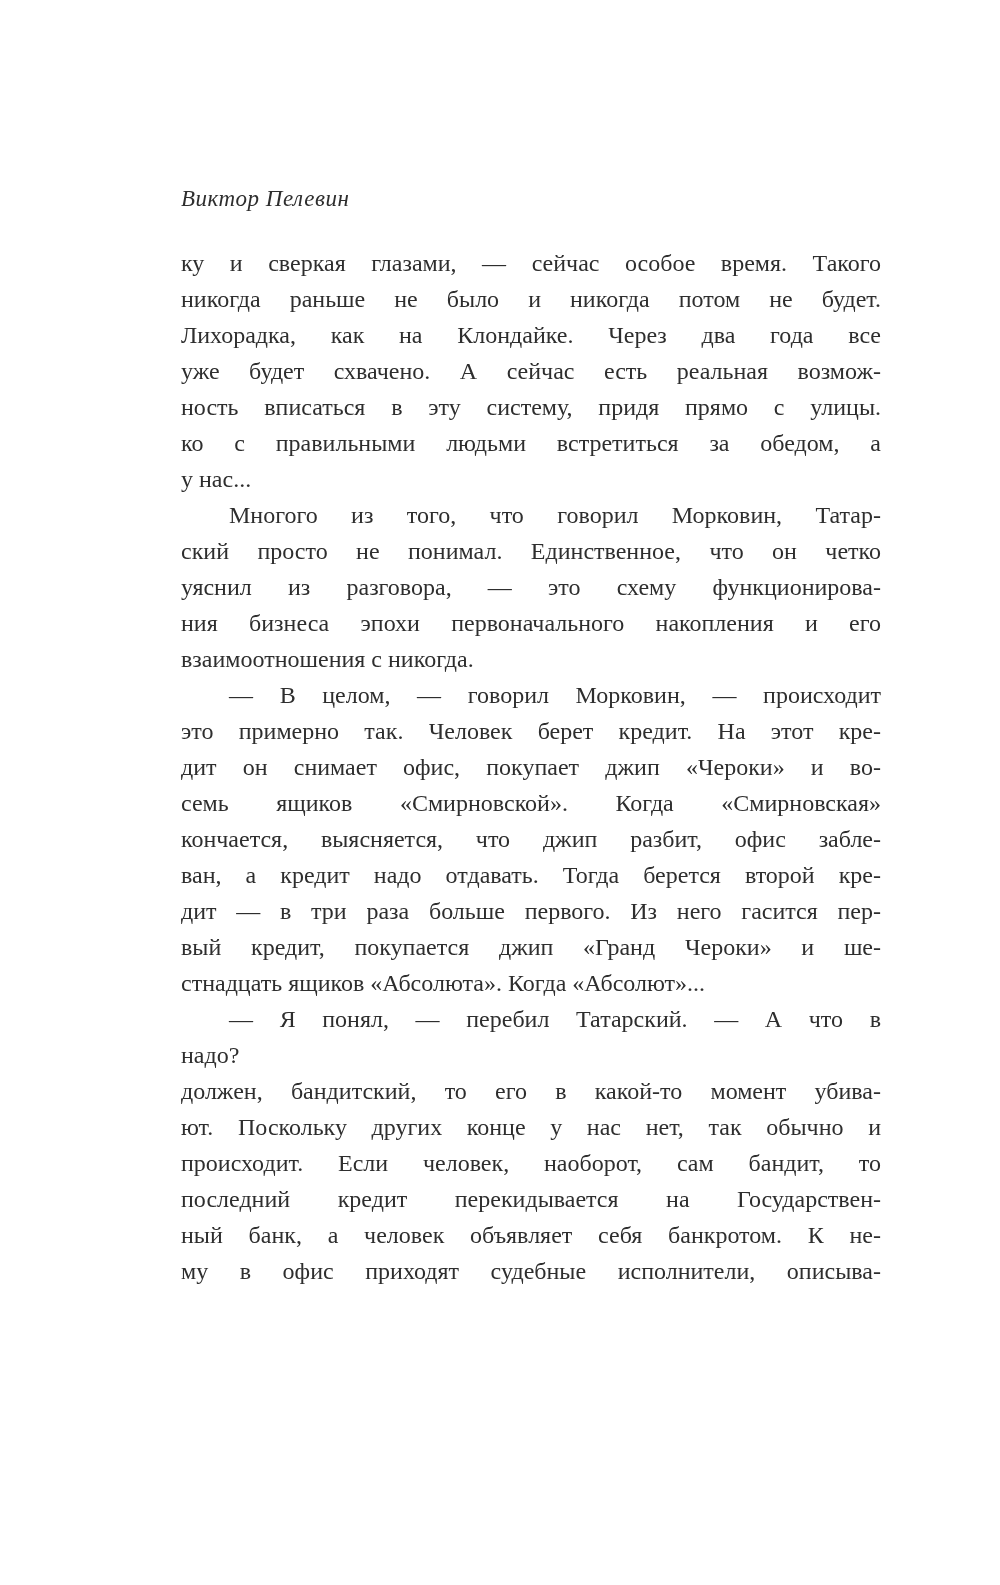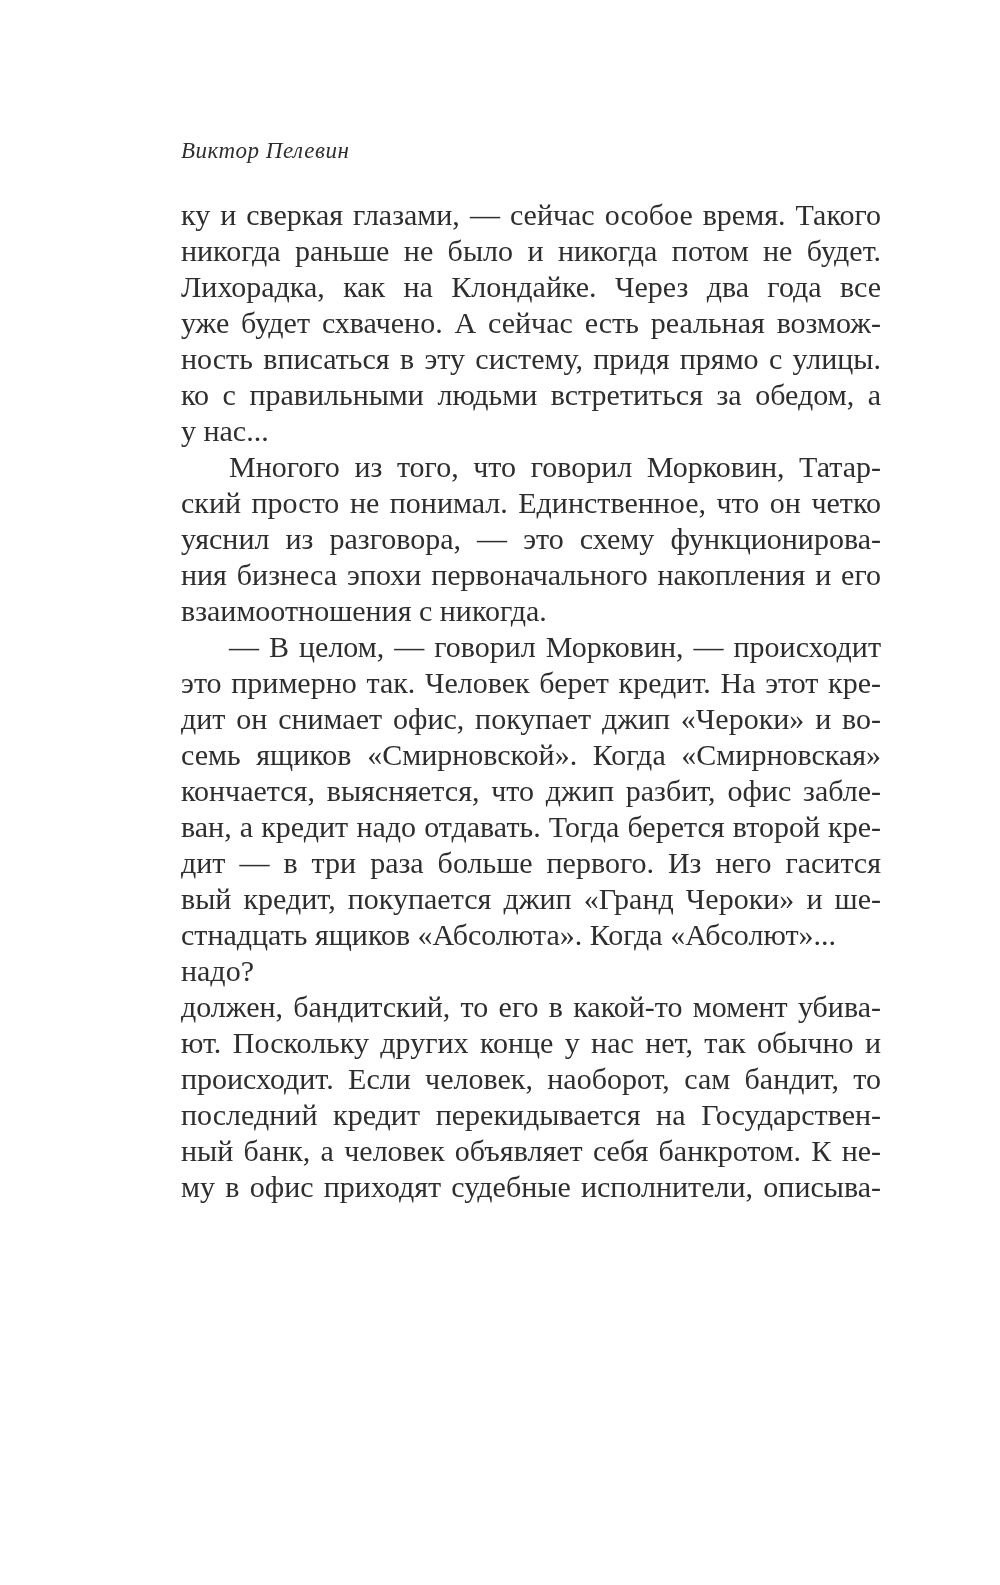--- a/index.html
+++ b/index.html
@@ -8,36 +8,37 @@
     background: #ffffff;
   }
   .page {
     position: relative;
     width: 1000px;
     height: 1291px;
     background: #ffffff;
     font-family: "Liberation Serif", "DejaVu Serif", serif;
     color: #2e2e2e;
     overflow: hidden;
+    margin-top: 48px;
   }
   .running-header {
     position: absolute;
     left: 181px;
     top: 138px;
     font-style: italic;
     font-size: 23px;
     letter-spacing: 0.5px;
     color: #2e2e2e;
   }
   .text-block {
     position: absolute;
     left: 181px;
     top: 197px;
     width: 700px;
-    font-size: 30px;
+    font-size: 24px;
     line-height: 36px;
     color: #2e2e2e;
   }
   .paragraph {
     margin: 0;
     padding: 0;
   }
   .line {
     text-align: justify;
     text-align-last: justify;
@@ -88,20 +89,21 @@
         <div class="line">это примерно так. Человек берет кредит. На этот кре-</div>
         <div class="line">дит он снимает офис, покупает джип «Чероки» и во-</div>
         <div class="line">семь ящиков «Смирновской». Когда «Смирновская»</div>
         <div class="line">кончается, выясняется, что джип разбит, офис забле-</div>
         <div class="line">ван, а кредит надо отдавать. Тогда берется второй кре-</div>
         <div class="line">дит — в три раза больше первого. Из него гасится пер-</div>
         <div class="line">вый кредит, покупается джип «Гранд Чероки» и ше-</div>
         <div class="line endline">стнадцать ящиков «Абсолюта». Когда «Абсолют»...</div>
       </div>
       <div class="paragraph">
+        <div class="line indent">— Я понял, — перебил Татарский. — А что в</div>
         <div class="line endline">надо?</div>
       </div>
       <div class="paragraph">
         <div class="line">должен, бандитский, то его в какой-то момент убива-</div>
         <div class="line">ют. Поскольку других конце у нас нет, так обычно и</div>
         <div class="line">происходит. Если человек, наоборот, сам бандит, то</div>
         <div class="line">последний кредит перекидывается на Государствен-</div>
         <div class="line">ный банк, а человек объявляет себя банкротом. К не-</div>
         <div class="line">му в офис приходят судебные исполнители, описыва-</div>
       </div>

